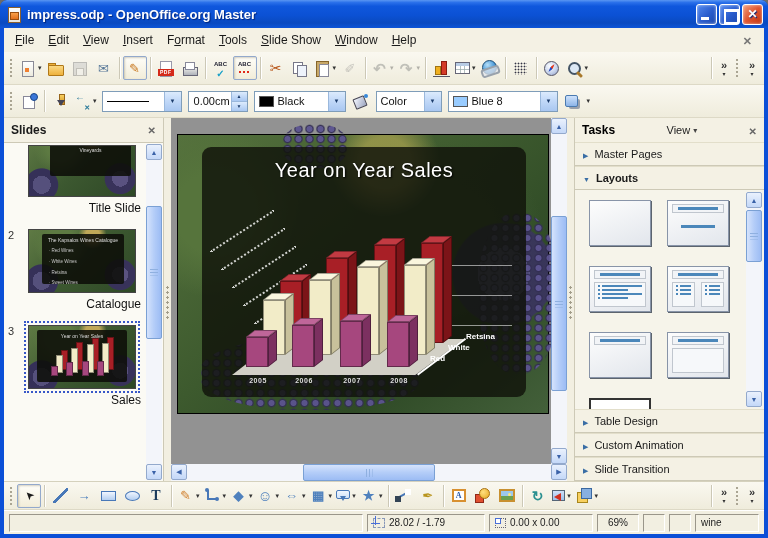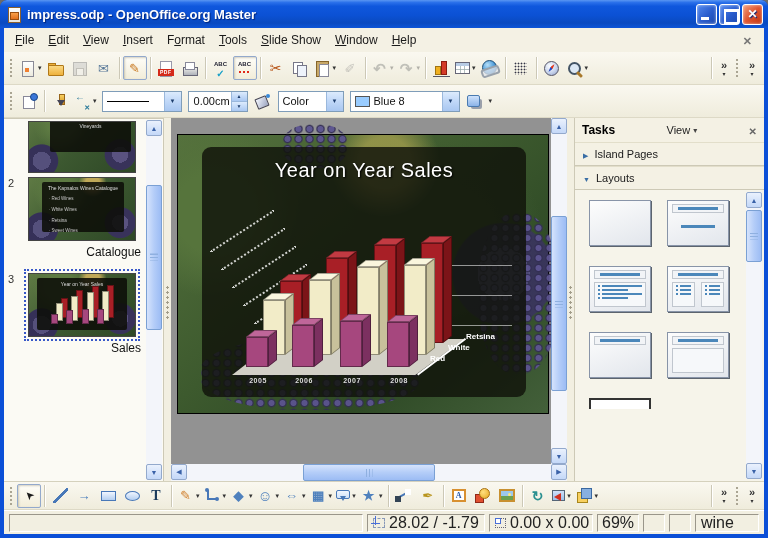--- a/index.html
+++ b/index.html
@@ -194,39 +194,39 @@
 .bt{position:absolute;left:0;top:-7px;width:100%;height:7px;transform:skewX(-52deg);transform-origin:0 100%;border:1px solid rgba(0,0,0,.35)}
 .bs{position:absolute;left:100%;top:0;width:9px;height:100%;transform:skewY(-38deg);transform-origin:0 0;border:1px solid rgba(0,0,0,.35)}
 .cat{position:absolute;font-size:7px;font-weight:bold;color:#ddd;transform:translateX(-50%);letter-spacing:.5px}
 .ser-lbl{position:absolute;font-size:8px;font-weight:bold;color:#fff}
 
 .tasks-head{height:24px;flex:0 0 24px;display:flex;align-items:center;padding:0 7px;gap:6px}
 .tasks-title{font-size:12px;font-weight:bold}
 .view-menu{margin-left:auto;font-size:11px;color:#222;display:flex;align-items:center;gap:3px}
 .view-menu::after{content:"▾";font-size:8px;color:#444}
 .sec-row{height:24px;flex:0 0 24px;display:flex;align-items:center;padding:0 8px;font-size:11px;color:#1a1a1a;border-top:1px solid #e2deca;border-bottom:1px solid #cdc9b6;background:#f4f1e4;gap:6px}
-.sec-row.bold{font-weight:normal}
+.sec-row.bold{font-weight:bold}
 .sec-tri::before{content:"▶";font-size:7px;color:#3a6ea5}
 .sec-row.expanded .sec-tri::before{content:"▼"}
 .layouts-area{flex:1;position:relative;background:#f6f4ea;overflow:hidden;padding:10px 22px 0 14px}
 .layouts-grid{display:flex;flex-wrap:wrap;gap:20px 16px}
 .lt{position:relative;width:62px;height:46px;border:1px solid #8894a8;background:linear-gradient(160deg,#fdfdfd,#e2e6ec);box-shadow:1px 1px 0 #5c646e}
 .lt.partial{height:11px;border:2px solid #333;border-bottom:none;box-shadow:none;background:#fff}
 .lt-t{position:absolute;left:4px;top:3px;right:4px;height:9px;border:1px solid #c0c6ce;background:#f2f4f7;display:flex;align-items:center;justify-content:center}
 .lt-tb{width:80%;height:3px;background:#4b87ba}
 .lt-c{position:absolute;left:4px;top:15px;right:4px;bottom:4px;border:1px solid #c0c6ce;background:#f6f8fa;padding:2px 3px;display:flex;flex-direction:column;gap:2px}
 .lt-c.half-l{right:33px}.lt-c.half-r{left:33px}
 .lt-row{display:flex;align-items:center;gap:2px}
 .lt-dot{width:2px;height:2px;background:#4b87ba;flex:0 0 2px}
 .lt-line{height:2px;background:#4b87ba;flex:1}
 .lt-line.short{flex:0 0 60%}
 .lt-sub{position:absolute;left:22%;right:22%;top:55%;height:3px;background:#4b87ba}
 .layouts-scroll{position:absolute;right:2px;top:2px;bottom:2px}
 
-.statusbar{height:24px;flex:0 0 24px;display:flex;align-items:center;gap:4px;padding:0 5px;background:#f2efe1;border-top:1px solid #fff;font-size:16px;color:#222}
+.statusbar{height:24px;flex:0 0 24px;display:flex;align-items:center;gap:4px;padding:0 5px;background:#f2efe1;border-top:1px solid #fff;font-size:10px;color:#222}
 .sb-cell{height:18px;border:1px solid;border-color:#9a968a #fff #fff #9a968a;display:flex;align-items:center;padding:0 5px;gap:4px;white-space:nowrap}
 .sb-fill{flex:1}
 .ic-pos{position:relative;width:12px;height:10px;border:1px dashed #8898b8;flex:0 0 12px}
 .ic-pos::before{content:"";position:absolute;left:-3px;top:4px;width:9px;height:1px;background:#4a6fd8}
 .ic-pos::after{content:"";position:absolute;left:1px;top:-3px;width:1px;height:9px;background:#4a6fd8}
 .ic-size{position:relative;width:11px;height:10px;border:1px dotted #667;flex:0 0 11px}
 .ic-size::before{content:"";position:absolute;left:-1px;top:-1px;width:4px;height:4px;border:1px solid #4a6fd8;background:#fff}
 </style>
 </head>
 <body>
@@ -362,20 +362,25 @@
         <span class="line-sample"></span>
         <span class="db"></span>
       </span>
       <span class="spin">
         <span>0.00cm</span>
         <span class="ud">
             <span>▲</span>
             <span>▼</span>
           </span>
       </span>
+      <span class="combo" style="width:92px">
+        <span class="swatch" id="line-swatch" style="background: rgb(0, 0, 0);"></span>
+        <span>Black</span>
+        <span class="db"></span>
+      </span>
       <span class="tb-btn">
           <span class="ici ic-area-bucket"></span>
         </span>
       <span class="combo" style="width:66px">
         <span>Color</span>
         <span class="db"></span>
       </span>
       <span class="combo" style="width:110px">
         <span class="swatch" id="fill-swatch" style="background: rgb(153, 204, 255);"></span>
         <span>Blue 8</span>
@@ -383,32 +388,37 @@
       </span>
       <span class="tb-btn">
           <span class="ici ic-shadow"></span>
         </span>
       <span class="tb-caret">▾</span>
     </div>
 
     <div class="content">
 
       <div class="panel slides-panel">
+        <div class="panel-head">
+          <span>Slides</span>
+          <span class="panel-close"></span>
+        </div>
         <div class="slides-list" id="slides-list">
           <div class="slide-item cropped">
               <div style="margin-left: 18px; width: 108px;">
                 <div class="thumb kind-title" style="margin-left: 0px;">
                   <div class="thumb-inner">
                     <div class="mini-photo"></div>
                     <div class="thumb-dark">
                       <div class="thumb-h">Fine wines from Greek Island Vineyards</div>
                     </div>
                   </div>
                 </div>
               </div>
+              <div class="slide-label">Title Slide</div>
             </div>
             <div class="slide-item">
               <span class="slide-num">2</span>
               <div style="margin-left: 18px; width: 108px;">
                 <div class="thumb kind-bullets" style="margin-left: 0px;">
                   <div class="thumb-inner">
                     <div class="mini-photo"></div>
                     <div class="thumb-dark">
                       <div class="thumb-h">The Kapsalos Wines Catalogue</div>
                       <div class="thumb-b">· Red Wines</div>
@@ -577,21 +587,21 @@
         <div class="tasks-head">
           <span class="tasks-title">Tasks</span>
           <span class="view-menu">
               <span>View</span>
             </span>
           <span class="panel-close"></span>
         </div>
         <div id="tasks-sections-top">
             <div class="sec-row">
               <span class="sec-tri"></span>
-              <span>Island Pages</span>
+              <span>Master Pages</span>
             </div>
             <div class="sec-row expanded bold">
               <span class="sec-tri"></span>
               <span>Layouts</span>
             </div>
           </div>
         <div class="layouts-area">
           <div class="layouts-grid" id="layouts-grid">
               <div class="lt"></div>
               <div class="lt">
@@ -670,20 +680,34 @@
               <div class="lt partial"></div>
             </div>
           <div class="sb-v layouts-scroll">
             <span class="sb-btn">▲</span>
             <span class="sb-track">
                 <span class="sb-thumb" style="left:0;right:0;top:2px;height:52px"></span>
               </span>
             <span class="sb-btn">▼</span>
           </div>
         </div>
+        <div id="tasks-sections-bottom">
+            <div class="sec-row">
+              <span class="sec-tri"></span>
+              <span>Table Design</span>
+            </div>
+            <div class="sec-row">
+              <span class="sec-tri"></span>
+              <span>Custom Animation</span>
+            </div>
+            <div class="sec-row">
+              <span class="sec-tri"></span>
+              <span>Slide Transition</span>
+            </div>
+          </div>
       </div>
     </div>
 
     <div class="toolbar draw" id="tb-drawing">
         <span class="grip"></span>
         <span class="tb-btn toggled">
           <span class="ici ic-select rot-nw">➤</span>
         </span>
         <span class="tb-sep"></span>
         <span class="tb-btn">

